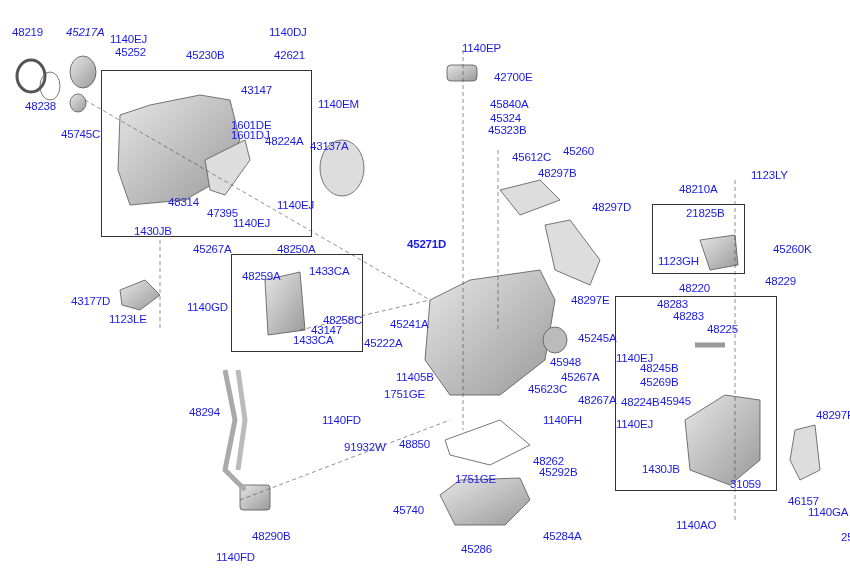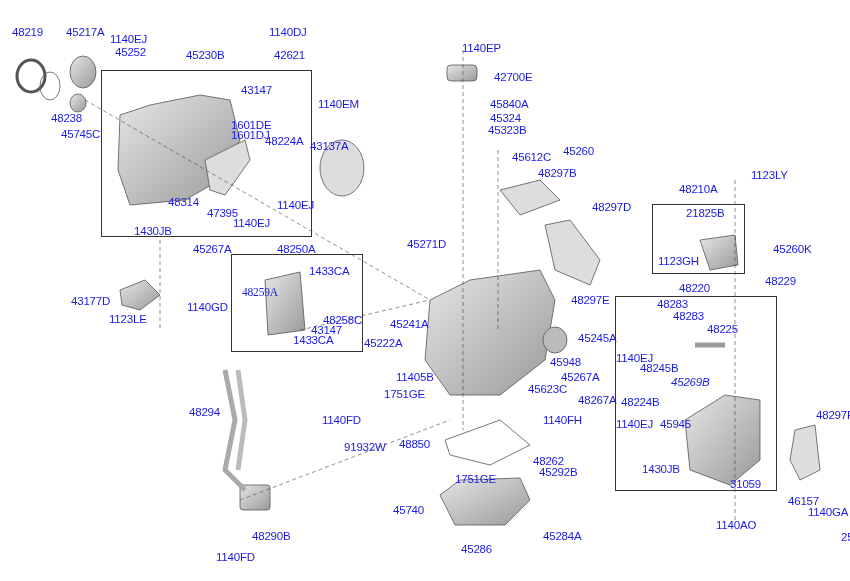--- a/index.html
+++ b/index.html
@@ -69,27 +69,27 @@
       <line x1="160" y1="240" x2="160" y2="330"></line>
       <line x1="735" y1="180" x2="735" y2="520"></line>
       <line x1="85" y1="100" x2="430" y2="300"></line>
       <line x1="240" y1="500" x2="450" y2="420"></line>
       <line x1="300" y1="330" x2="430" y2="300"></line>
     </g>
   </svg>
 
   <div id="labels">
       <div class="lbl" style="left: 12px; top: 26px; color: rgb(26, 26, 230);">48219</div>
-      <div class="lbl" style="left: 66px; top: 26px; color: rgb(26, 26, 230);">45217A</div>
+      <div class="lbl" style="left: 66px; top: 26px; color: rgb(26, 26, 230); font-style: italic;">45217A</div>
       <div class="lbl" style="left: 110px; top: 33px; color: rgb(26, 26, 230);">1140EJ</div>
       <div class="lbl" style="left: 115px; top: 46px; color: rgb(26, 26, 230);">45252</div>
       <div class="lbl" style="left: 186px; top: 49px; color: rgb(26, 26, 230);">45230B</div>
       <div class="lbl" style="left: 269px; top: 26px; color: rgb(26, 26, 230);">1140DJ</div>
       <div class="lbl" style="left: 274px; top: 49px; color: rgb(26, 26, 230);">42621</div>
-      <div class="lbl" style="left: 25px; top: 112px; color: rgb(26, 26, 230); margin-left: 26px;">48238</div>
+      <div class="lbl" style="left: 25px; top: 100px; color: rgb(26, 26, 230);">48238</div>
       <div class="lbl" style="left: 61px; top: 128px; color: rgb(26, 26, 230);">45745C</div>
       <div class="lbl" style="left: 241px; top: 84px; color: rgb(26, 26, 230);">43147</div>
       <div class="lbl" style="left: 231px; top: 119px; color: rgb(26, 26, 230);">1601DE</div>
       <div class="lbl" style="left: 231px; top: 129px; color: rgb(26, 26, 230);">1601DJ</div>
       <div class="lbl" style="left: 265px; top: 135px; color: rgb(26, 26, 230);">48224A</div>
       <div class="lbl" style="left: 168px; top: 196px; color: rgb(26, 26, 230);">48314</div>
       <div class="lbl" style="left: 207px; top: 207px; color: rgb(26, 26, 230);">47395</div>
       <div class="lbl" style="left: 277px; top: 199px; color: rgb(26, 26, 230);">1140EJ</div>
       <div class="lbl" style="left: 233px; top: 217px; color: rgb(26, 26, 230);">1140EJ</div>
       <div class="lbl" style="left: 134px; top: 225px; color: rgb(26, 26, 230);">1430JB</div>
@@ -103,26 +103,26 @@
       <div class="lbl" style="left: 563px; top: 145px; color: rgb(26, 26, 230);">45260</div>
       <div class="lbl" style="left: 512px; top: 151px; color: rgb(26, 26, 230);">45612C</div>
       <div class="lbl" style="left: 538px; top: 167px; color: rgb(26, 26, 230);">48297B</div>
       <div class="lbl" style="left: 585px; top: 201px; color: rgb(26, 26, 230); margin-left: 7px;">48297D</div>
       <div class="lbl" style="left: 751px; top: 169px; color: rgb(26, 26, 230);">1123LY</div>
       <div class="lbl" style="left: 679px; top: 183px; color: rgb(26, 26, 230);">48210A</div>
       <div class="lbl" style="left: 686px; top: 207px; color: rgb(26, 26, 230);">21825B</div>
       <div class="lbl" style="left: 658px; top: 255px; color: rgb(26, 26, 230);">1123GH</div>
       <div class="lbl" style="left: 773px; top: 243px; color: rgb(26, 26, 230);">45260K</div>
       <div class="lbl" style="left: 765px; top: 275px; color: rgb(26, 26, 230);">48229</div>
-      <div class="lbl" style="left: 407px; top: 238px; color: rgb(26, 26, 230);">45271D</div>
+      <div class="lbl" style="left: 407px; top: 238px; color: rgb(26, 26, 230); font-weight: bold;">45271D</div>
       <div class="lbl" style="left: 571px; top: 294px; color: rgb(26, 26, 230);">48297E</div>
       <div class="lbl" style="left: 193px; top: 243px; color: rgb(26, 26, 230);">45267A</div>
       <div class="lbl" style="left: 277px; top: 243px; color: rgb(26, 26, 230);">48250A</div>
       <div class="lbl" style="left: 309px; top: 265px; color: rgb(26, 26, 230);">1433CA</div>
-      <div class="lbl" style="left: 242px; top: 286px; color: rgb(26, 26, 230); font-family: Liberation Serif, serif;">48259A</div>
+      <div class="lbl" style="left: 242px; top: 270px; color: rgb(26, 26, 230);">48259A</div>
       <div class="lbl" style="left: 71px; top: 295px; color: rgb(26, 26, 230); text-align: center;">43177D</div>
       <div class="lbl" style="left: 187px; top: 301px; color: rgb(26, 26, 230);">1140GD</div>
       <div class="lbl" style="left: 323px; top: 314px; color: rgb(26, 26, 230);">48258C</div>
       <div class="lbl" style="left: 311px; top: 324px; color: rgb(26, 26, 230);">43147</div>
       <div class="lbl" style="left: 293px; top: 334px; color: rgb(26, 26, 230);">1433CA</div>
       <div class="lbl" style="left: 109px; top: 313px; color: rgb(26, 26, 230);">1123LE</div>
       <div class="lbl" style="left: 390px; top: 318px; color: rgb(26, 26, 230);">45241A</div>
       <div class="lbl" style="left: 364px; top: 337px; color: rgb(26, 26, 230);">45222A</div>
       <div class="lbl" style="left: 578px; top: 332px; color: rgb(26, 26, 230);">45245A</div>
       <div class="lbl" style="left: 396px; top: 371px; color: rgb(26, 26, 230);">11405B</div>
@@ -143,25 +143,25 @@
       <div class="lbl" style="left: 543px; top: 530px; color: rgb(26, 26, 230);">45284A</div>
       <div class="lbl" style="left: 461px; top: 543px; color: rgb(26, 26, 230);">45286</div>
       <div class="lbl" style="left: 252px; top: 530px; color: rgb(26, 26, 230);">48290B</div>
       <div class="lbl" style="left: 216px; top: 551px; color: rgb(26, 26, 230);">1140FD</div>
       <div class="lbl" style="left: 679px; top: 282px; color: rgb(26, 26, 230);">48220</div>
       <div class="lbl" style="left: 657px; top: 298px; color: rgb(26, 26, 230);">48283</div>
       <div class="lbl" style="left: 673px; top: 310px; color: rgb(26, 26, 230);">48283</div>
       <div class="lbl" style="left: 707px; top: 323px; color: rgb(26, 26, 230);">48225</div>
       <div class="lbl" style="left: 616px; top: 352px; color: rgb(26, 26, 230);">1140EJ</div>
       <div class="lbl" style="left: 640px; top: 362px; color: rgb(26, 26, 230);">48245B</div>
-      <div class="lbl" style="left: 671px; top: 376px; color: rgb(26, 26, 230); font-style: italic;">45269B</div>
+      <div class="lbl" style="left: 640px; top: 376px; color: rgb(26, 26, 230);">45269B</div>
       <div class="lbl" style="left: 621px; top: 396px; color: rgb(26, 26, 230);">48224B</div>
-      <div class="lbl" style="left: 660px; top: 418px; color: rgb(26, 26, 230);">45945</div>
+      <div class="lbl" style="left: 660px; top: 395px; color: rgb(26, 26, 230);">45945</div>
       <div class="lbl" style="left: 616px; top: 418px; color: rgb(26, 26, 230);">1140EJ</div>
       <div class="lbl" style="left: 642px; top: 463px; color: rgb(26, 26, 230);">1430JB</div>
       <div class="lbl" style="left: 730px; top: 478px; color: rgb(26, 26, 230);">31059</div>
       <div class="lbl" style="left: 792px; top: 409px; color: rgb(26, 26, 230); margin-left: 24px;">48297F</div>
       <div class="lbl" style="left: 788px; top: 495px; color: rgb(26, 26, 230);">46157</div>
       <div class="lbl" style="left: 808px; top: 506px; color: rgb(26, 26, 230);">1140GA</div>
-      <div class="lbl" style="left: 716px; top: 519px; color: rgb(26, 26, 230);">1140AO</div>
+      <div class="lbl" style="left: 676px; top: 519px; color: rgb(26, 26, 230);">1140AO</div>
       <div class="lbl" style="left: 802px; top: 531px; color: rgb(26, 26, 230); margin-left: 39px;">25515</div>
     </div>
 </div>
 
 </body></html>

